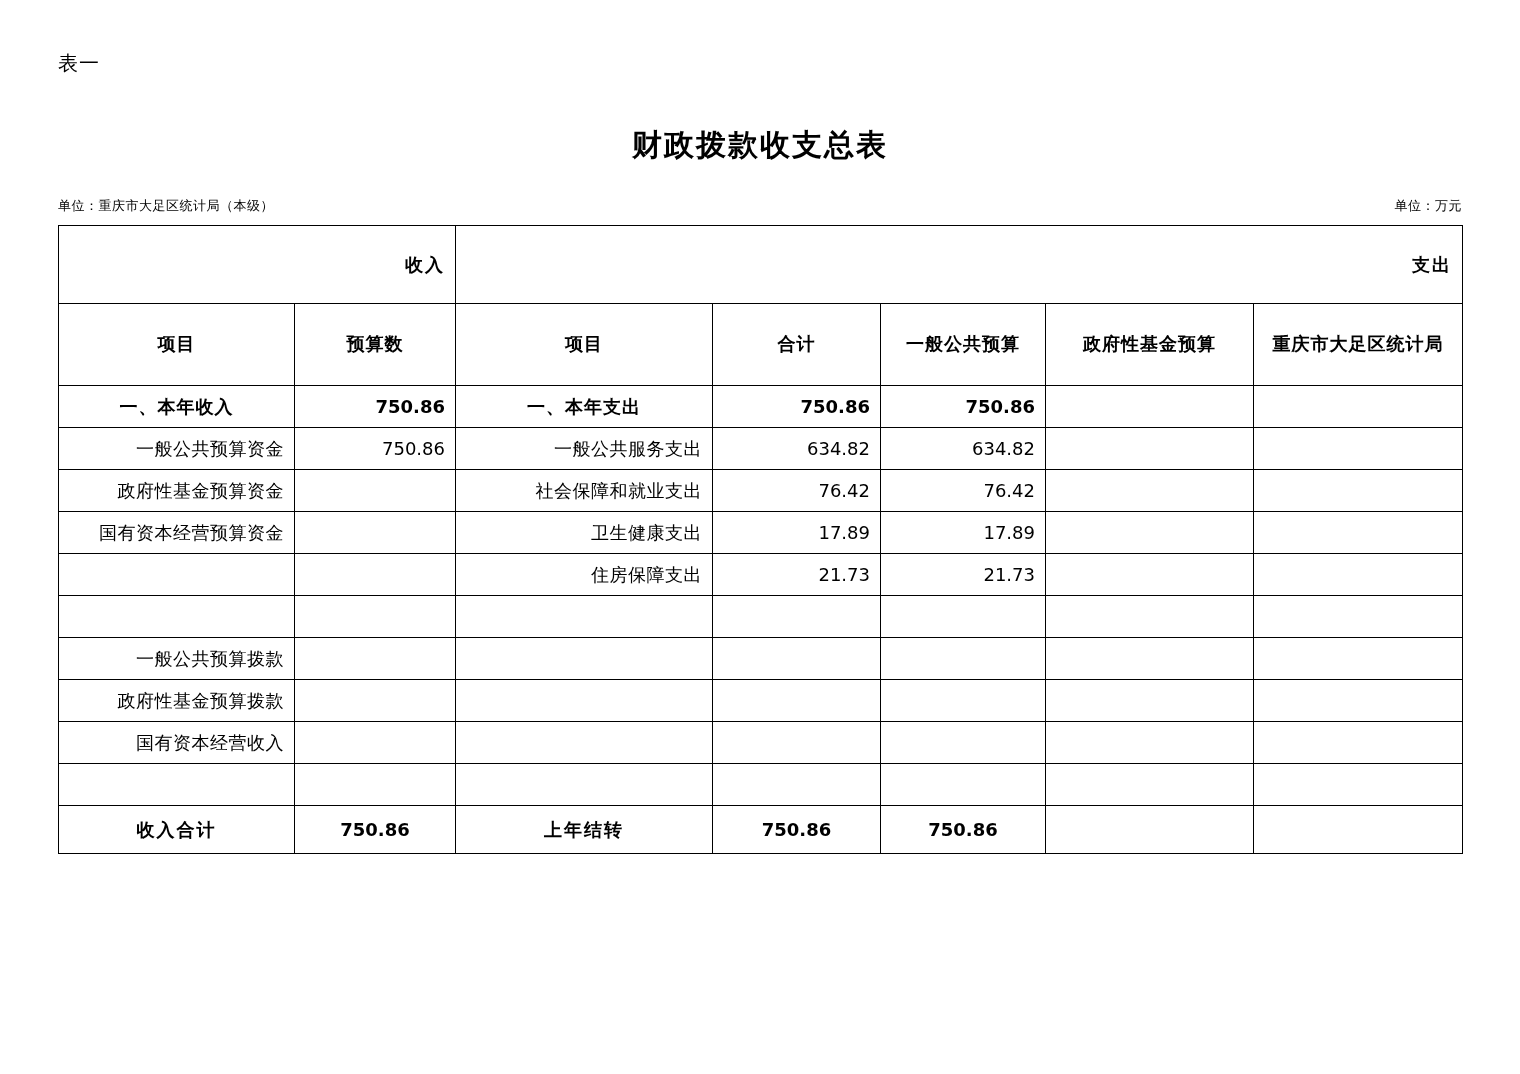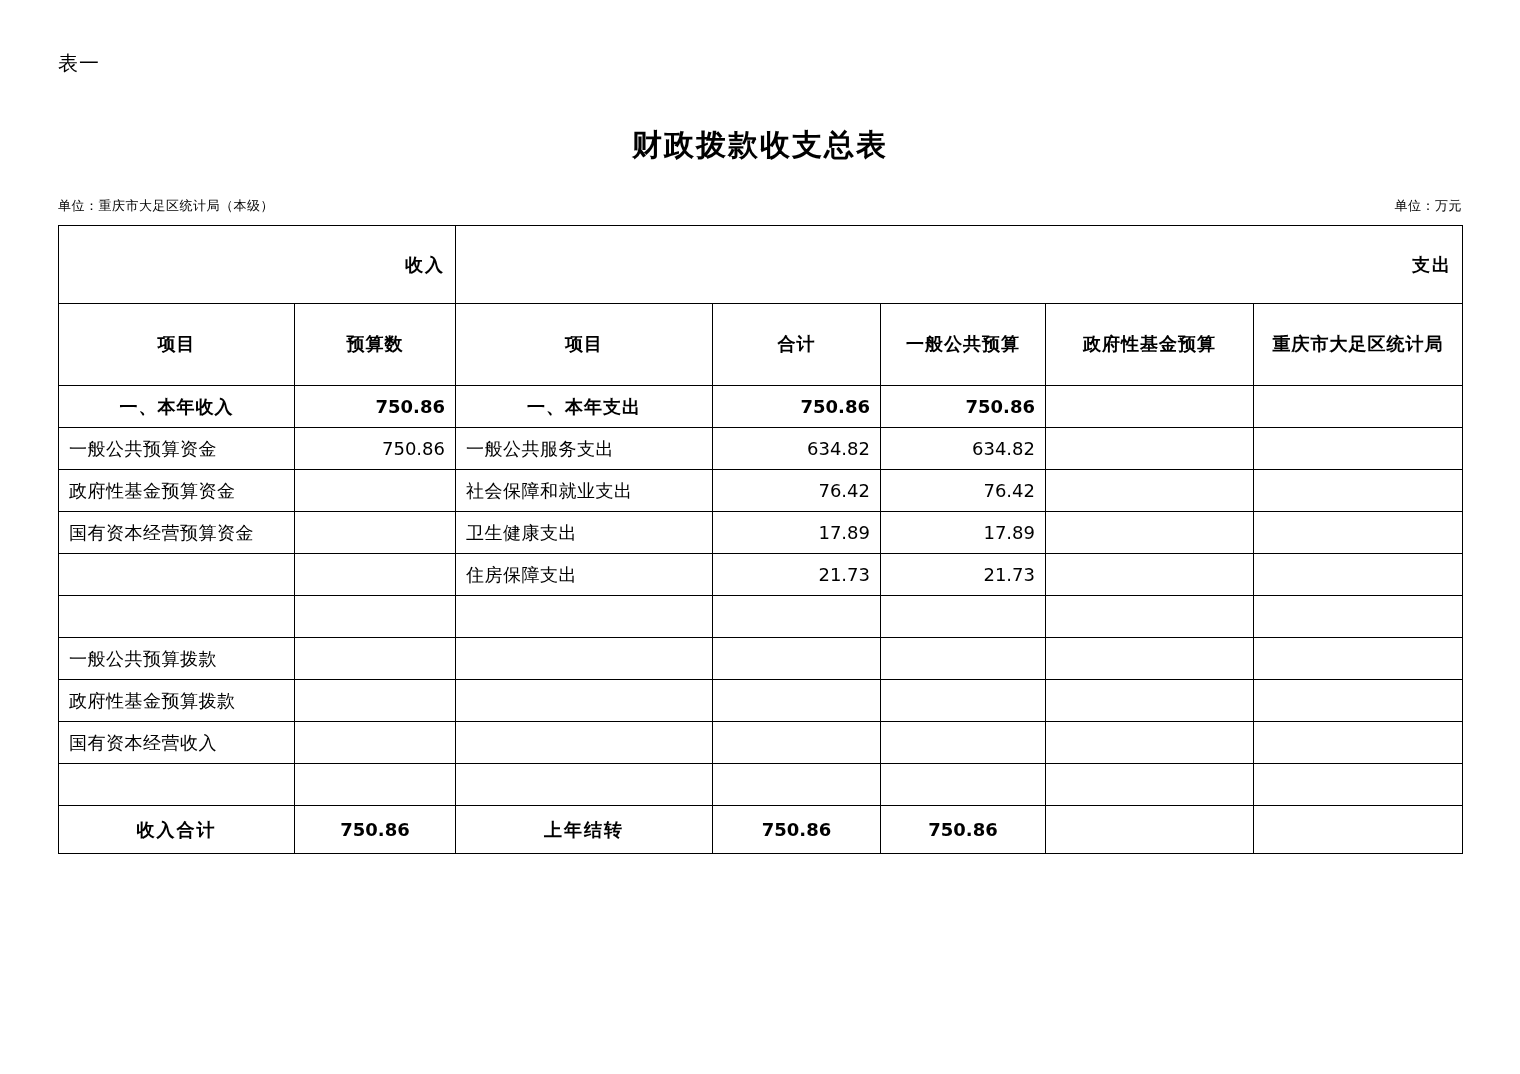--- a/index.html
+++ b/index.html
@@ -91,21 +91,21 @@
   .row-h {
     height: 42px;
   }
   .section-label {
     text-align: center;
     font-weight: bold;
     font-size: 19px;
     letter-spacing: 1px;
   }
   .item-label {
-    text-align: left;
+    text-align: right;
     font-size: 18px;
     letter-spacing: 0.5px;
   }
   .num {
     text-align: right;
     font-family: "DejaVu Sans", sans-serif;
     font-size: 19px;
   }
   .num-b {
     text-align: right;

